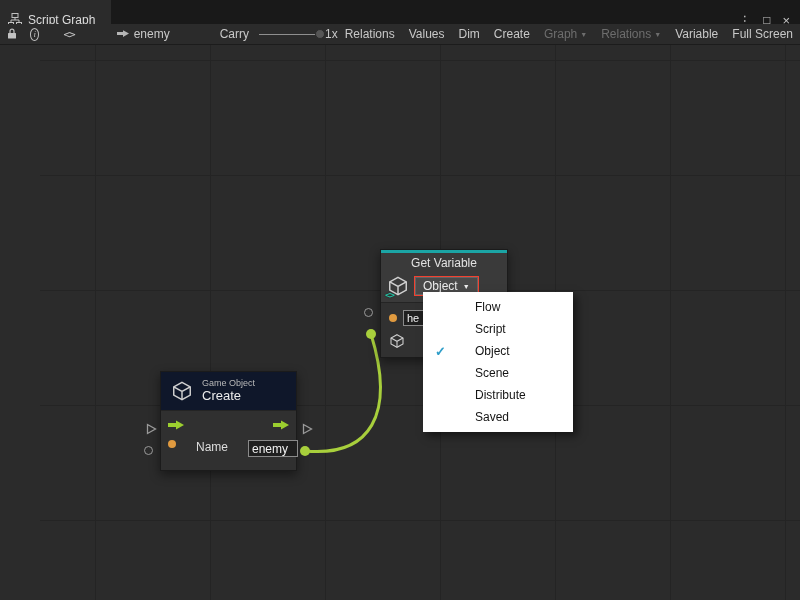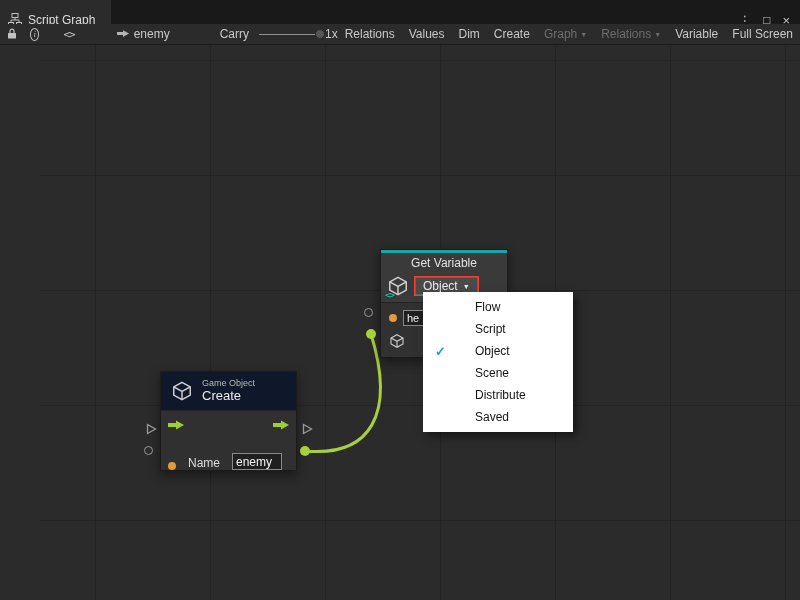--- a/index.html
+++ b/index.html
@@ -76,21 +76,21 @@
     font-size:11px; font-family:"Liberation Sans", sans-serif; height:16px; padding:0 3px; }
   .gv-name-input { width:62px; }
   
   .create-node { left:120px; top:326px; width:137px; }
   .create-header { display:flex; align-items:center; gap:9px; padding:7px 10px; height:38px; }
   .create-header-text { display:flex; flex-direction:column; line-height:1.15; }
   .create-sub { font-size:9px; color:#b8b8b8; }
   .create-title { font-size:13px; color:#ececec; }
   .flow-row { display:flex; align-items:center; justify-content:space-between;
     height:30px; padding:0 7px; border-top:1px solid #242424; }
-  .name-row { display:flex; align-items:flex-end; gap:12px; height:30px; padding:0 7px; }
+  .name-row { display:flex; align-items:flex-start; gap:20px; height:30px; padding:0 7px; }
   .name-input { width:50px; height:17px; font-size:12px; }
   .name-label { color:#dddddd; }
   
   .port-circle { position:absolute; width:9px; height:9px; border:1px solid #9a9a9a;
     border-radius:50%; background:#2b2b2b; }
   .port-dot-green { position:absolute; width:10px; height:10px; border-radius:50%;
     background:#a8cf3c; }
   .port-tri { position:absolute; }
   
   .menu { position:absolute; left:383px; top:247px; width:150px; background:#ffffff;

